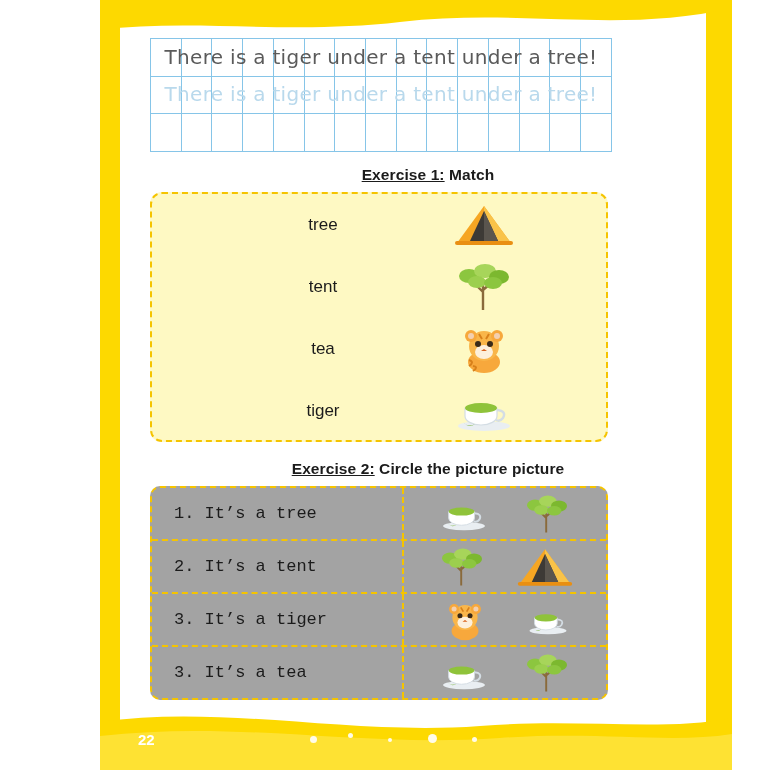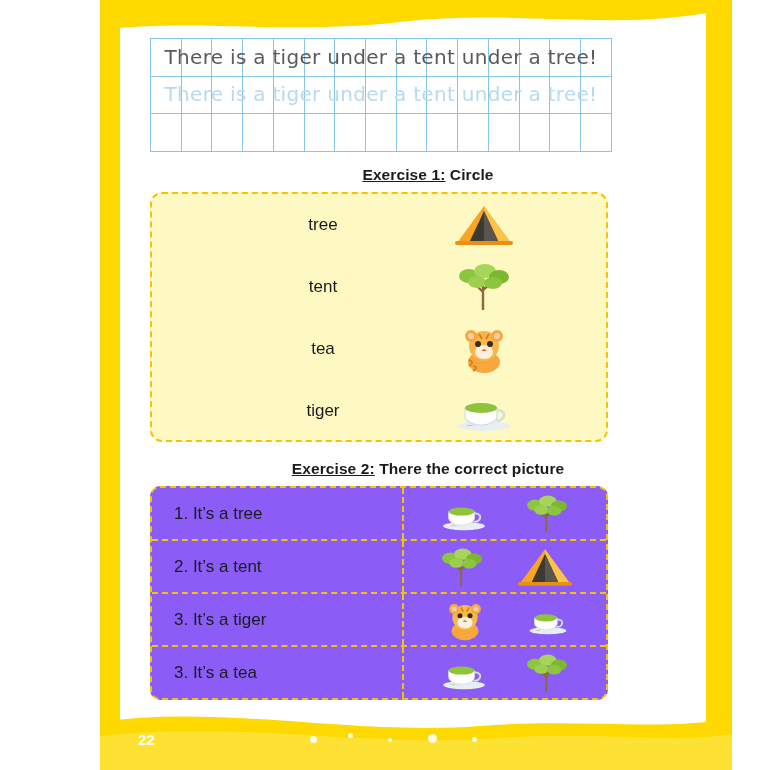--- a/index.html
+++ b/index.html
@@ -154,22 +154,23 @@
   }
 
   
   .circle-table {
     margin-left: 22px;
     width: 458px;
     border: 2px dashed #f5c400;
     border-radius: 10px;
     border-collapse: separate;
     border-spacing: 0;
-    background: #8b5cf6;
+    background: #a3a3a3;
     box-sizing: border-box;
+    font-family: Liberation Mono, monospace;
   }
   .circle-table .row {
     display: flex;
     height: 51px;
     border-bottom: 2px dashed #f5c400;
   }
   .circle-table .row:last-child { border-bottom: none; }
   .circle-table .cell-text {
     width: 252px;
     display: flex;
@@ -303,21 +304,21 @@
               <td></td>
         </tr>
       </tbody>
         </table>
       <div class="hand-line solid">There is a tiger under a tent under a tree!</div>
       <div class="hand-line traced">There is a tiger under a tent under a tree!</div>
     </div>
 
     <div class="ex-heading">
       <span class="ex-label">Exercise 1:</span>
-      <span>Circle</span>
+      <span>Match</span>
     </div>
 
     <div class="match-box">
 
       <div class="match-row">
         <div class="match-word">tree</div>
         <div class="match-pic">
           <svg width="62" height="44" viewBox="0 0 62 44">
             <path d="M31 3 L58 40 L4 40 Z" fill="#f6a623"></path>
             <path d="M31 3 L58 40 L31 40 Z" fill="#f9c349"></path>
@@ -371,21 +372,21 @@
             <ellipse cx="28" cy="18" rx="16" ry="5" fill="#8fc33a"></ellipse>
             <path d="M44 20 q10 1 6 8 q-3 4 -7 2" fill="none" stroke="#d4dde4" stroke-width="2.4"></path>
             <path d="M10 32 q5 6 12 2 q-6 5 -12 -2" fill="#6fae2c"></path>
           </svg>
         </div>
       </div>
     </div>
 
     <div class="ex-heading">
       <span class="ex-label">Exercise 2:</span>
-      <span>There the correct picture</span>
+      <span>Circle the picture picture</span>
     </div>
 
     <div class="circle-table">
 
       <div class="row">
         <div class="cell-text">1. It’s a tree</div>
         <div class="cell-pics">
           <span>
             <svg width="50" height="34" viewBox="0 0 62 42">
               <ellipse cx="31" cy="36" rx="26" ry="5" fill="#e9eef2"></ellipse>

